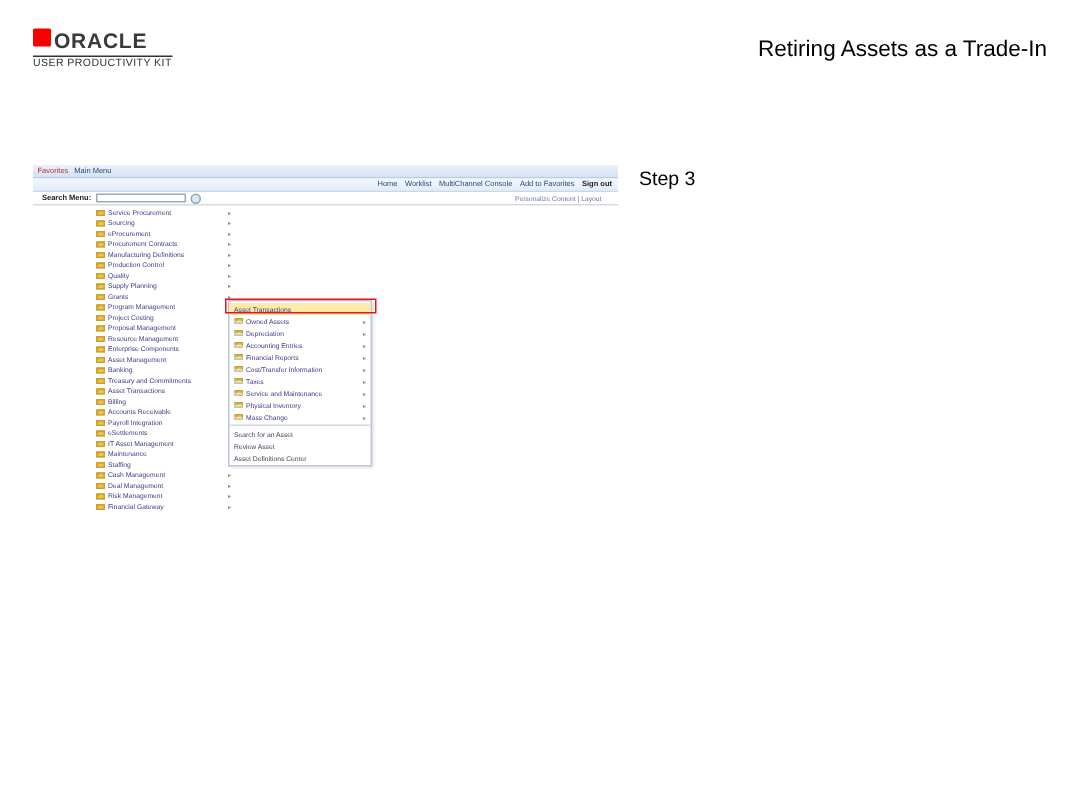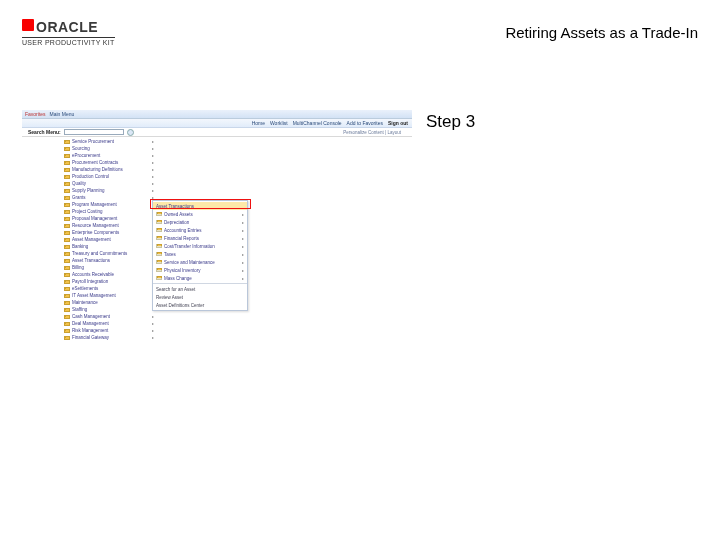--- a/index.html
+++ b/index.html
@@ -169,21 +169,21 @@
     position:absolute;
     top: 89px;
     left: 128px;
     width: 101px;
     height: 10px;
     border:1px solid #e11;
     pointer-events:none;
   }
   .instr {
     width: 272px;
-    font-size: 17px;
+    font-size: 13px;
     line-height: 1.4;
     color:#000;
   }
   .instr .step { margin-bottom: 24px; }
   .instr b { font-weight:bold; }
 </style>
 </head>
 <body>
 
 <div class="header">

